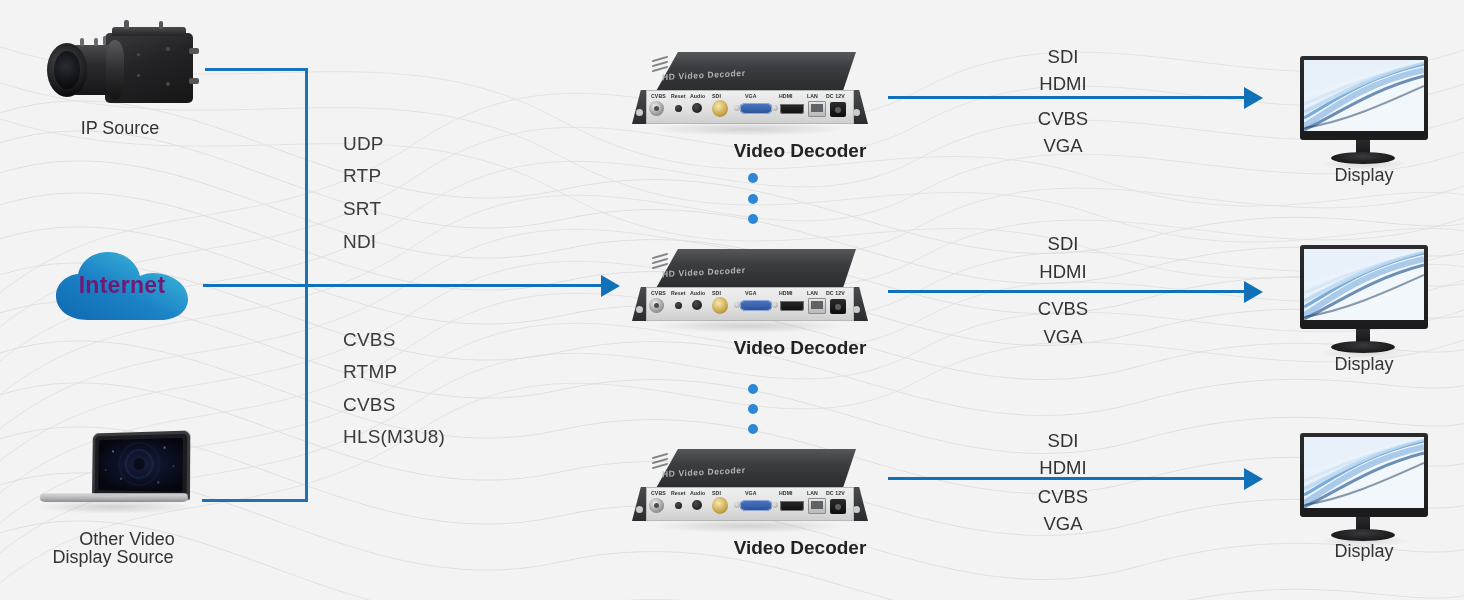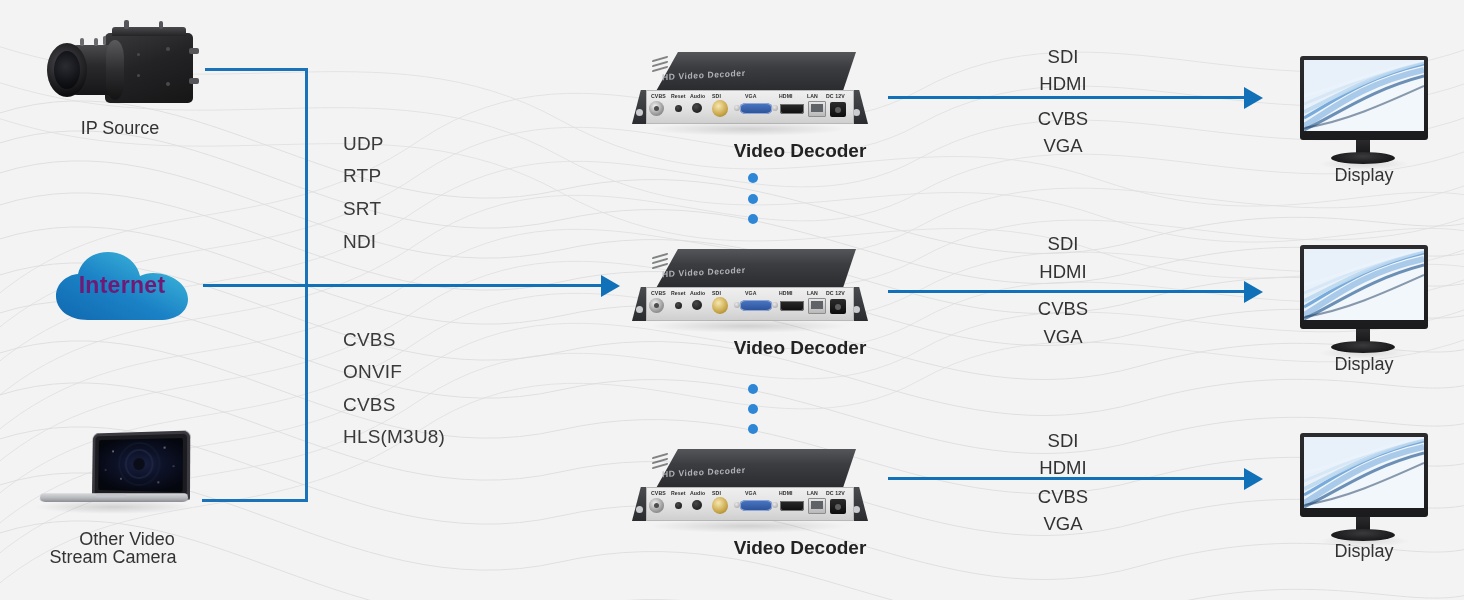--- a/index.html
+++ b/index.html
@@ -179,38 +179,38 @@
           <circle cx="79" cy="27" r="0.6" fill="#aab6d4"></circle>
       </svg>
     </div>
     <div class="lap-base" style="left:40px;top:491px;width:148px;height:13px;
          transform:perspective(400px) rotateX(48deg);"></div>
     <div class="lap-pad" style="left:96px;top:493px;width:30px;height:5px;
          transform:perspective(400px) rotateX(48deg);"></div>
     <div class="dev-shadow" style="left:34px;top:500px;width:160px;height:14px;"></div>
   </div>
   <div class="lbl cap" style="left:47px;top:529px;width:160px;">Other Video</div>
-  <div class="lbl cap" style="left:33px;top:547px;width:160px;">Stream Camera</div>
+  <div class="lbl cap" style="left:33px;top:547px;width:160px;">Display Source</div>
 
   <div class="hline" style="left:205px;top:68px;width:103px;"></div>
   <div class="vline" style="left:305px;top:68px;height:434px;"></div>
   <div class="hline" style="left:202px;top:499px;width:106px;"></div>
 
   <div class="arrow-h" style="left:203px;top:284px;width:400px;"></div>
   <div class="arrow-head" style="left:601px;top:275px;"></div>
 
   <div>
     <div class="lbl proto" style="left:343px;top:133px;">UDP</div>
     <div class="lbl proto" style="left:343px;top:165px;">RTP</div>
     <div class="lbl proto" style="left:343px;top:198px;">SRT</div>
     <div class="lbl proto" style="left:343px;top:231px;">NDI</div>
   </div>
   <div>
     <div class="lbl proto" style="left:343px;top:329px;">CVBS</div>
-    <div class="lbl proto" style="left:343px;top:361px;">ONVIF</div>
+    <div class="lbl proto" style="left:343px;top:361px;">RTMP</div>
     <div class="lbl proto" style="left:343px;top:394px;">CVBS</div>
     <div class="lbl proto" style="left:343px;top:426px;">HLS(M3U8)</div>
   </div>
 
   <div class="dev" style="left:630px;top:52px;width:240px;height:86px;">
     <div class="dev-top" style="left:14px;top:0px;width:212px;height:38px;
          clip-path:polygon(6% 100%,16% 0,100% 0,94% 100%);"></div>
     <div class="dev-vent" style="left:22px;top:6px;width:16px;transform:skewY(-16deg);"></div>
     <div class="dev-vent" style="left:22px;top:11px;width:16px;transform:skewY(-16deg);"></div>
     <div class="dev-vent" style="left:22px;top:16px;width:16px;transform:skewY(-16deg);"></div>

